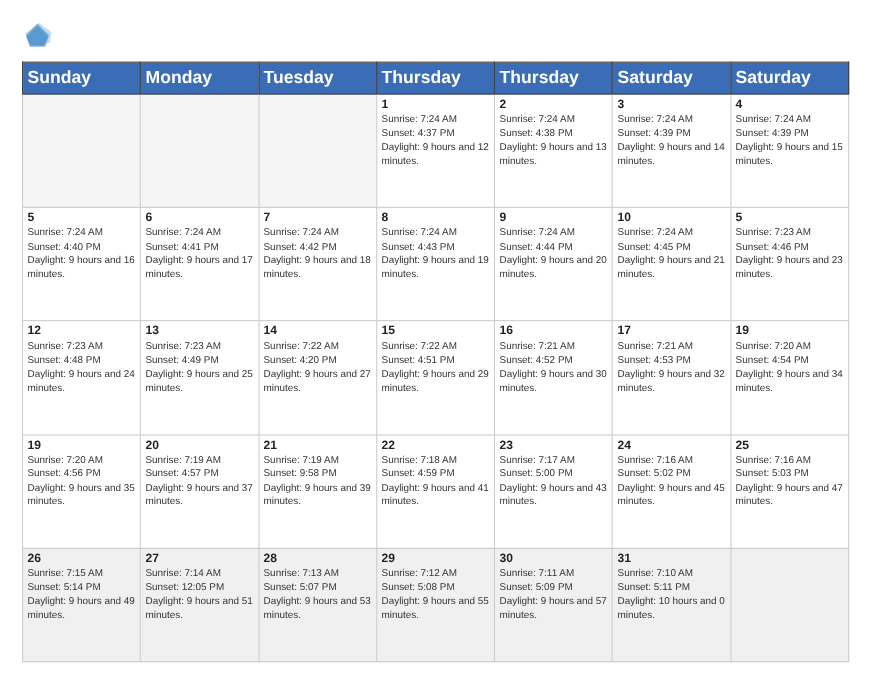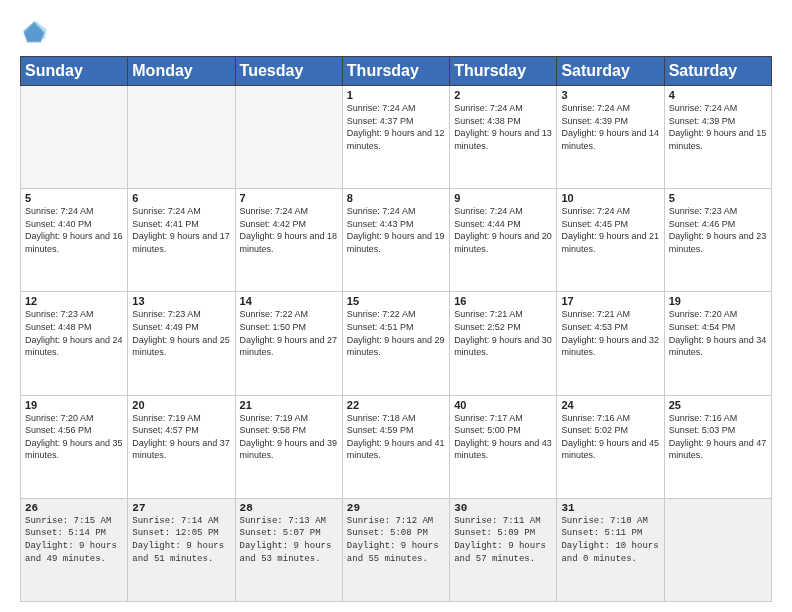--- a/index.html
+++ b/index.html
@@ -73,21 +73,20 @@
       width: calc(100% / 7);
       font-size: 9.5px;
       color: #333;
       background: #fff;
     }
     .calendar td.empty {
       background: #f5f5f5;
     }
     .calendar tr:last-child td {
       background: #f0f0f0;
-      font-family: Liberation Mono, monospace;
     }
     .day-num {
       font-size: 11px;
       font-weight: bold;
       color: #222;
       display: block;
       margin-bottom: 1px;
     }
     .day-info {
       font-size: 9px;
@@ -212,33 +211,33 @@
           </td>
           <td>
             <span class="day-num">13</span>
             <div class="day-info">Sunrise: 7:23 AM
 Sunset: 4:49 PM
 Daylight: 9 hours and 25 minutes.</div>
           </td>
           <td>
             <span class="day-num">14</span>
             <div class="day-info">Sunrise: 7:22 AM
-Sunset: 1:50 PM
+Sunset: 4:20 PM
 Daylight: 9 hours and 27 minutes.</div>
           </td>
           <td>
             <span class="day-num">15</span>
             <div class="day-info">Sunrise: 7:22 AM
 Sunset: 4:51 PM
 Daylight: 9 hours and 29 minutes.</div>
           </td>
           <td>
             <span class="day-num">16</span>
             <div class="day-info">Sunrise: 7:21 AM
-Sunset: 2:52 PM
+Sunset: 4:52 PM
 Daylight: 9 hours and 30 minutes.</div>
           </td>
           <td>
             <span class="day-num">17</span>
             <div class="day-info">Sunrise: 7:21 AM
 Sunset: 4:53 PM
 Daylight: 9 hours and 32 minutes.</div>
           </td>
           <td>
             <span class="day-num">19</span>
@@ -266,21 +265,21 @@
 Sunset: 9:58 PM
 Daylight: 9 hours and 39 minutes.</div>
           </td>
           <td>
             <span class="day-num">22</span>
             <div class="day-info">Sunrise: 7:18 AM
 Sunset: 4:59 PM
 Daylight: 9 hours and 41 minutes.</div>
           </td>
           <td>
-            <span class="day-num">40</span>
+            <span class="day-num">23</span>
             <div class="day-info">Sunrise: 7:17 AM
 Sunset: 5:00 PM
 Daylight: 9 hours and 43 minutes.</div>
           </td>
           <td>
             <span class="day-num">24</span>
             <div class="day-info">Sunrise: 7:16 AM
 Sunset: 5:02 PM
 Daylight: 9 hours and 45 minutes.</div>
           </td>

